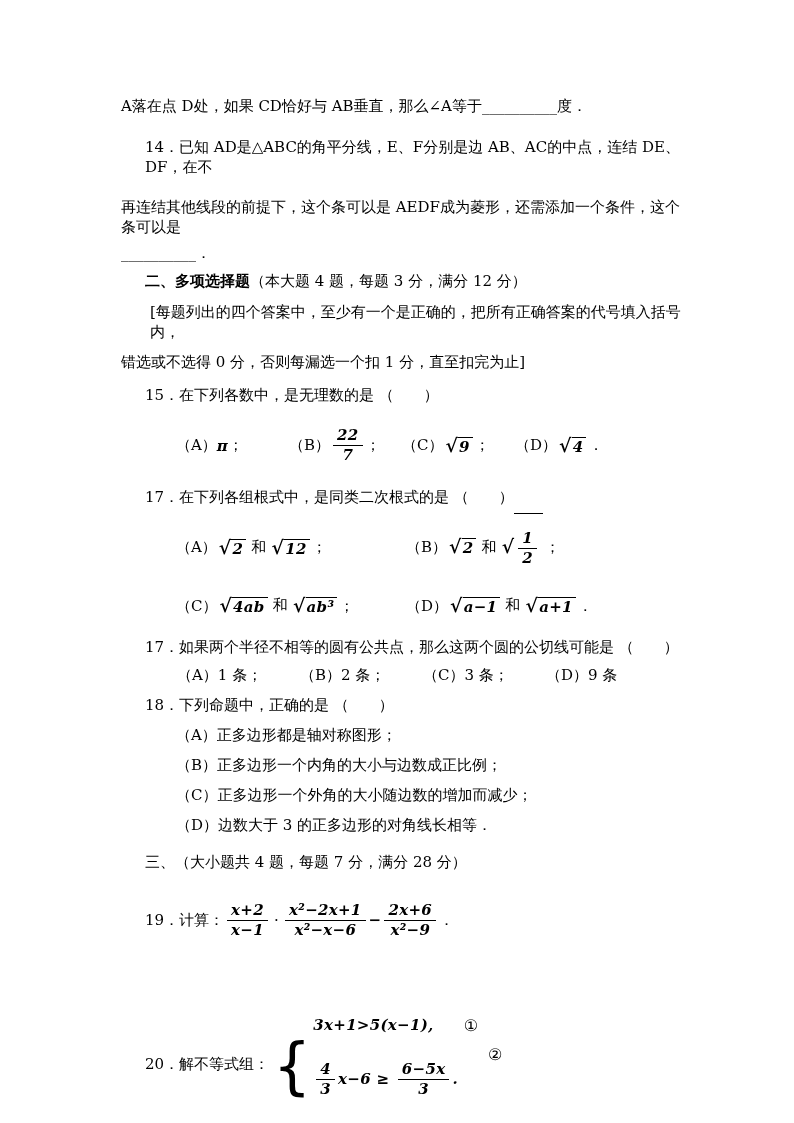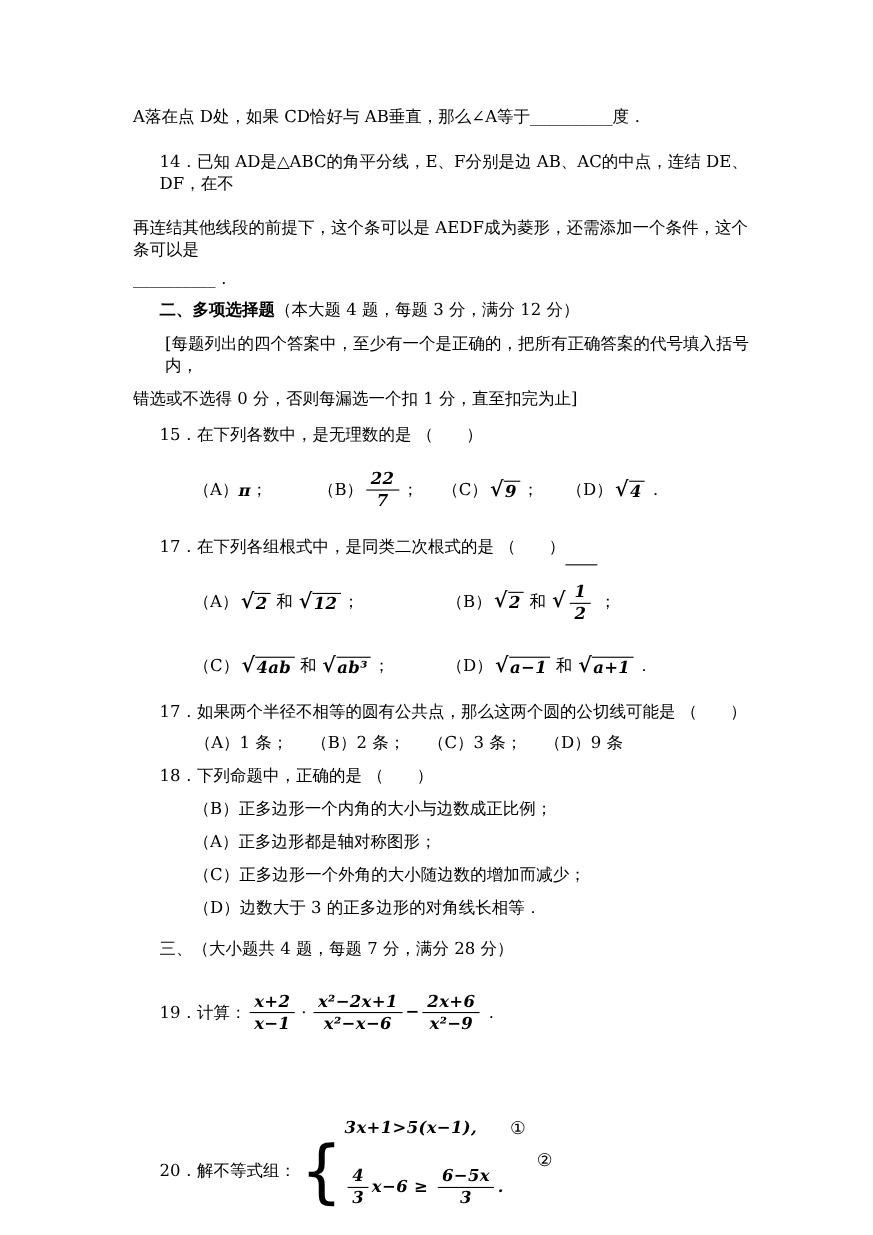--- a/index.html
+++ b/index.html
@@ -23,21 +23,21 @@
   .sqrt{display:inline-flex;align-items:center;vertical-align:middle;margin:0 2px;}
   .rsign{font-style:normal;line-height:1;font-size:1.25em;transform:translateY(-1px);}
   .rbody{border-top:1.5px solid #000;padding:0 3px 0 1px;}
   .opt-row{display:flex;align-items:center;}
   .opt{display:inline-flex;align-items:center;}
   .q15-row{padding-left:55px;min-height:46px;margin-bottom:6px;}
   .opt15{width:113px;}
   .q16-row1{padding-left:55px;min-height:52px;margin-bottom:2px;}
   .q16-row2{padding-left:55px;min-height:42px;margin-bottom:10px;}
   .opt16a{width:230px;}
-  .q17-row{padding-left:56px;display:flex;margin-bottom:10px;line-height:20px;}
+  .q17-row{padding-left:56px;display:flex;margin-bottom:10px;line-height:20px;gap:17px;}
   .opt17{width:106px;}
   .mb21{margin-bottom:21px;}
   .mb20{margin-bottom:20px;}
   .mb17{margin-bottom:17px;}
   .mb13{margin-bottom:13px;}
   .mb11{margin-bottom:11px;}
   .mb10{margin-bottom:10px;}
   .mb8{margin-bottom:8px;}
   .mb6{margin-bottom:6px;}
   .q19{display:flex;align-items:center;padding-left:24px;margin-top:14px;min-height:56px;}
@@ -153,22 +153,22 @@
 
   <p class="line indent mb8">17．如果两个半径不相等的圆有公共点，那么这两个圆的公切线可能是 （　　）</p>
   <div class="q17-row">
     <span class="opt17">（A）1 条；</span>
     <span class="opt17">（B）2 条；</span>
     <span class="opt17">（C）3 条；</span>
     <span class="opt17">（D）9 条</span>
   </div>
 
   <p class="line indent mb10">18．下列命题中，正确的是 （　　）</p>
+  <p class="line mb10" style="padding-left:55px">（A）正多边形都是轴对称图形；</p>
   <p class="line mb10" style="padding-left:55px">（B）正多边形一个内角的大小与边数成正比例；</p>
-  <p class="line mb10" style="padding-left:55px">（A）正多边形都是轴对称图形；</p>
   <p class="line mb10" style="padding-left:55px">（C）正多边形一个外角的大小随边数的增加而减少；</p>
   <p class="line mb17" style="padding-left:55px">（D）边数大于 3 的正多边形的对角线长相等．</p>
 
   <p class="line indent">三、（大小题共 4 题，每题 7 分，满分 28 分）</p>
 
   <div class="q19">
     <span class="qlabel">19．计算：</span>
     <span class="omath"><span class="frac">
           <span class="fnum"><span class="mtext">x+2</span></span>
           <span class="fden"><span class="mtext">x−1</span></span>

